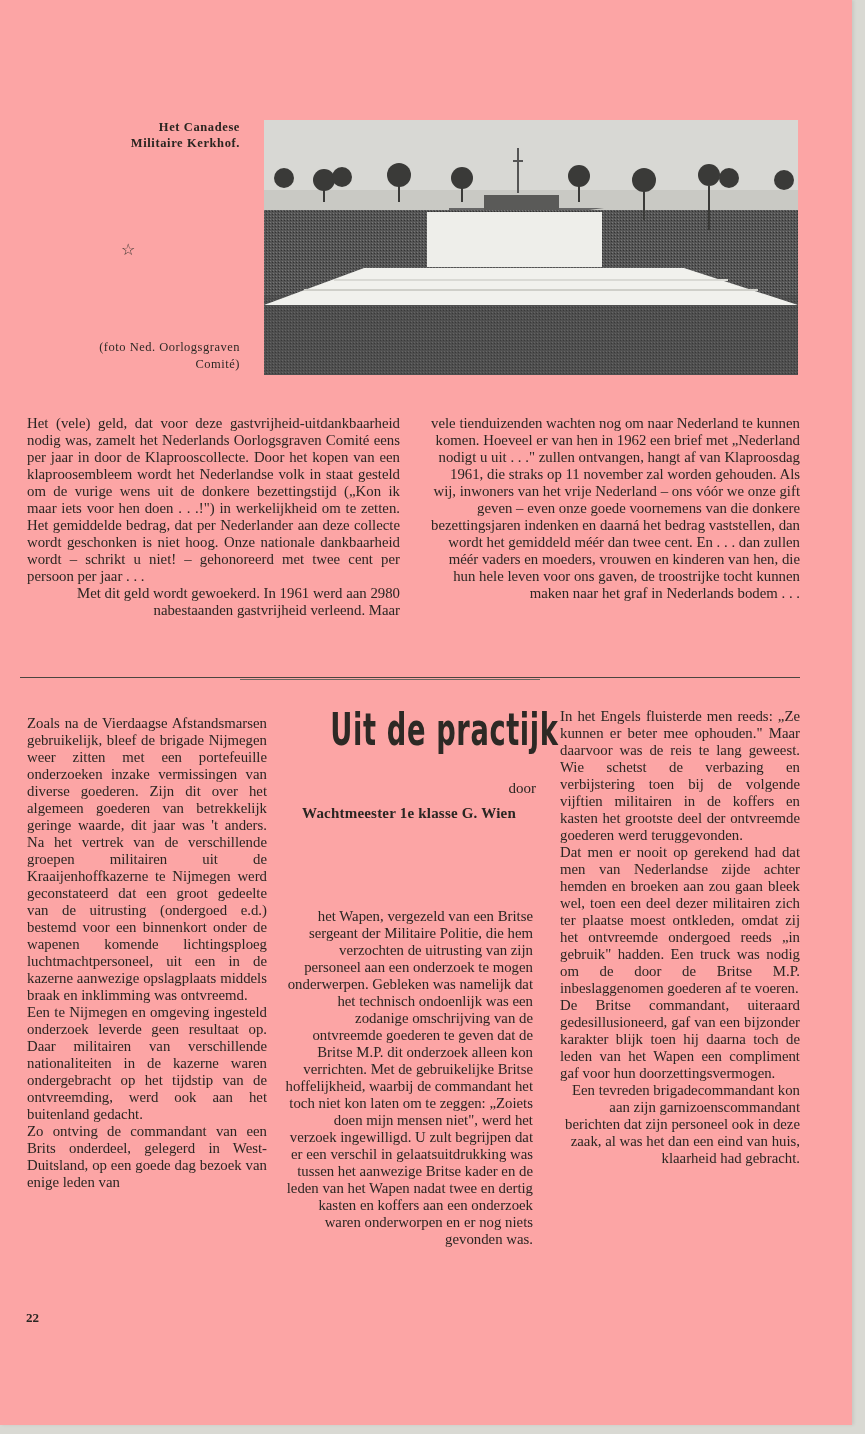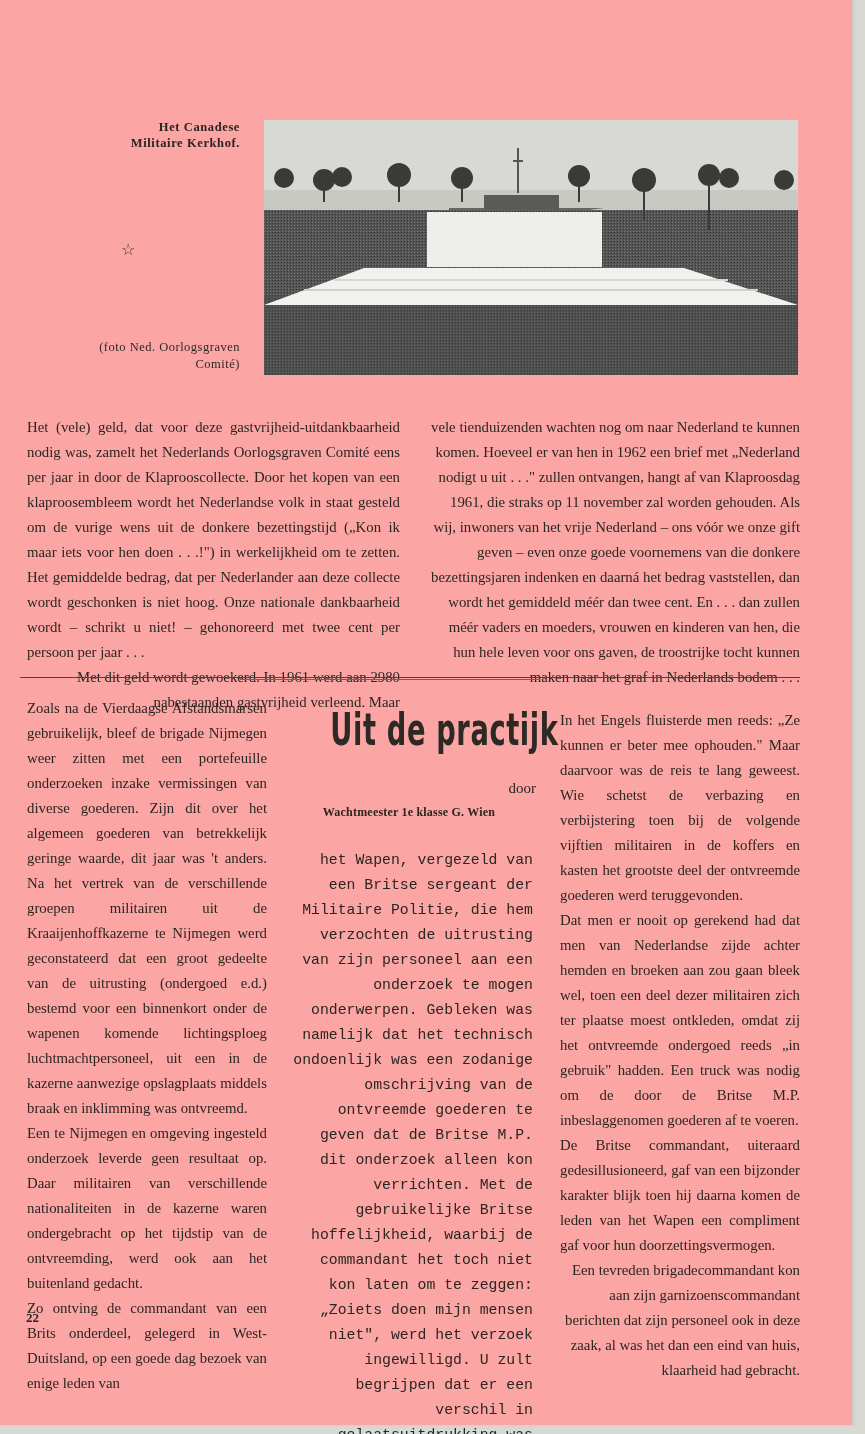--- a/index.html
+++ b/index.html
@@ -22,39 +22,39 @@
   .star { position:absolute; left:121px; top:240px; font-size:16px; color:#3b3530; }
   .credit {
     position:absolute; right:612px; top:339px; width:240px; text-align:right;
     font-size:12.5px; line-height:17px; letter-spacing:0.5px; color:#2d2925;
   }
   .photo {
     position:absolute; left:264px; top:120px; width:534px; height:255px;
     background:#9a9a96; overflow:hidden;
   }
   .photo svg { display:block; }
-  .col { position:absolute; font-size:14.8px; line-height:25px; text-align:justify; }
+  .col { position:absolute; font-size:14.8px; line-height:17px; text-align:justify; }
   .col p { margin:0; text-indent:0; }
   .col p.last { text-align:right; }
   .top-left { left:27px; top:415px; width:373px; }
   .top-right { left:427px; top:415px; width:373px; }
   .rule { position:absolute; left:20px; top:677px; width:780px; height:1px; background:#4a4540; }
   .rule2 { position:absolute; left:240px; top:679px; width:300px; height:1px; background:#6a655f; }
-  .bl { left:27px; top:696px; width:240px; }
-  .bm { left:285px; top:848px; width:248px;font-family:Liberation Mono, monospace; }
+  .bl { left:27px; top:715px; width:240px; }
+  .bm { left:285px; top:908px; width:248px; }
   .br { left:560px; top:708px; width:240px; }
   .title {
     position:absolute; left:282px; top:703px; width:254px; text-align:center;
     font-family:"DejaVu Sans", sans-serif; font-weight:bold;
     font-size:44px; line-height:54px; letter-spacing:1px;
     transform:scaleX(0.62); transform-origin:center; color:#2d2925;
     white-space:nowrap;
   }
   .by { position:absolute; left:282px; top:780px; width:254px; text-align:right; font-size:15px; }
-  .author { position:absolute; left:282px; top:805px; width:254px; text-align:center; font-size:12px; font-weight:bold; letter-spacing:0.2px; }
+  .author { position:absolute; left:282px; top:805px; width:254px; text-align:center; font-size:15px; font-weight:bold; letter-spacing:0.2px; }
   .pageno { position:absolute; left:26px; top:1310px; font-size:13px;font-weight:bold; }
 </style>
 </head>
 <body>
 
 <div class="page">
 
   <div class="caption">
     <div>Het Canadese</div>
     <div>Militaire Kerkhof.</div>
@@ -132,18 +132,18 @@
     <p>Zoals na de Vierdaagse Afstandsmarsen gebruikelijk, bleef de brigade Nijmegen weer zitten met een portefeuille onderzoeken inzake vermissingen van diverse goederen. Zijn dit over het algemeen goederen van betrekkelijk geringe waarde, dit jaar was 't anders. Na het vertrek van de verschillende groepen militairen uit de Kraaijenhoffkazerne te Nijmegen werd geconstateerd dat een groot gedeelte van de uitrusting (ondergoed e.d.) bestemd voor een binnenkort onder de wapenen komende lichtingsploeg luchtmachtpersoneel, uit een in de kazerne aanwezige opslagplaats middels braak en inklimming was ontvreemd.</p>
     <p>Een te Nijmegen en omgeving ingesteld onderzoek leverde geen resultaat op. Daar militairen van verschillende nationaliteiten in de kazerne waren ondergebracht op het tijdstip van de ontvreemding, werd ook aan het buitenland gedacht.</p>
     <p>Zo ontving de commandant van een Brits onderdeel, gelegerd in West-Duitsland, op een goede dag bezoek van enige leden van</p>
   </div>
   <div class="col bm">
     <p class="last">het Wapen, vergezeld van een Britse sergeant der Militaire Politie, die hem verzochten de uitrusting van zijn personeel aan een onderzoek te mogen onderwerpen. Gebleken was namelijk dat het technisch ondoenlijk was een zodanige omschrijving van de ontvreemde goederen te geven dat de Britse M.P. dit onderzoek alleen kon verrichten. Met de gebruikelijke Britse hoffelijkheid, waarbij de commandant het toch niet kon laten om te zeggen: „Zoiets doen mijn mensen niet", werd het verzoek ingewilligd. U zult begrijpen dat er een verschil in gelaatsuitdrukking was tussen het aanwezige Britse kader en de leden van het Wapen nadat twee en dertig kasten en koffers aan een onderzoek waren onderworpen en er nog niets gevonden was.</p>
   </div>
   <div class="col br">
     <p>In het Engels fluisterde men reeds: „Ze kunnen er beter mee ophouden." Maar daarvoor was de reis te lang geweest. Wie schetst de verbazing en verbijstering toen bij de volgende vijftien militairen in de koffers en kasten het grootste deel der ontvreemde goederen werd teruggevonden.</p>
     <p>Dat men er nooit op gerekend had dat men van Nederlandse zijde achter hemden en broeken aan zou gaan bleek wel, toen een deel dezer militairen zich ter plaatse moest ontkleden, omdat zij het ontvreemde ondergoed reeds „in gebruik" hadden. Een truck was nodig om de door de Britse M.P. inbeslaggenomen goederen af te voeren.</p>
-    <p>De Britse commandant, uiteraard gedesillusioneerd, gaf van een bijzonder karakter blijk toen hij daarna komen de leden van het Wapen een compliment gaf voor hun doorzettingsvermogen.</p>
+    <p>De Britse commandant, uiteraard gedesillusioneerd, gaf van een bijzonder karakter blijk toen hij daarna toch de leden van het Wapen een compliment gaf voor hun doorzettingsvermogen.</p>
     <p class="last">Een tevreden brigadecommandant kon aan zijn garnizoenscommandant berichten dat zijn personeel ook in deze zaak, al was het dan een eind van huis, klaarheid had gebracht.</p>
   </div>
 
   <div class="pageno">22</div>
 </div>
 
 </body></html>

